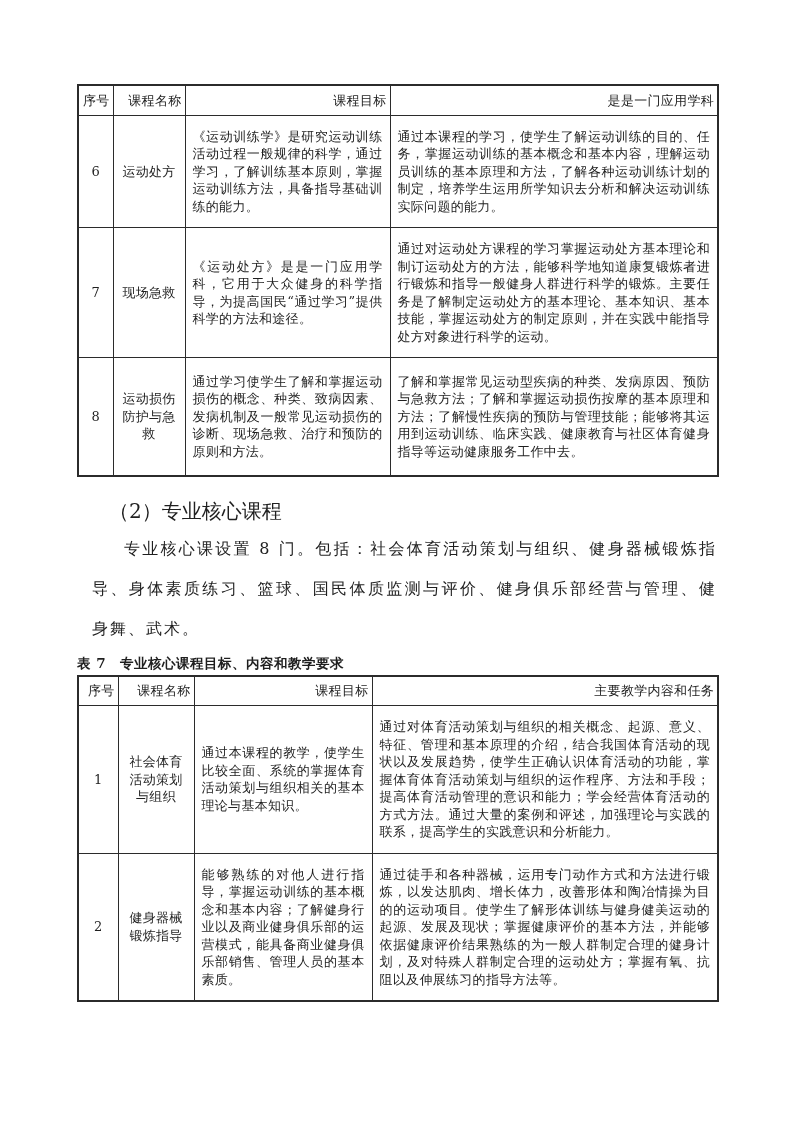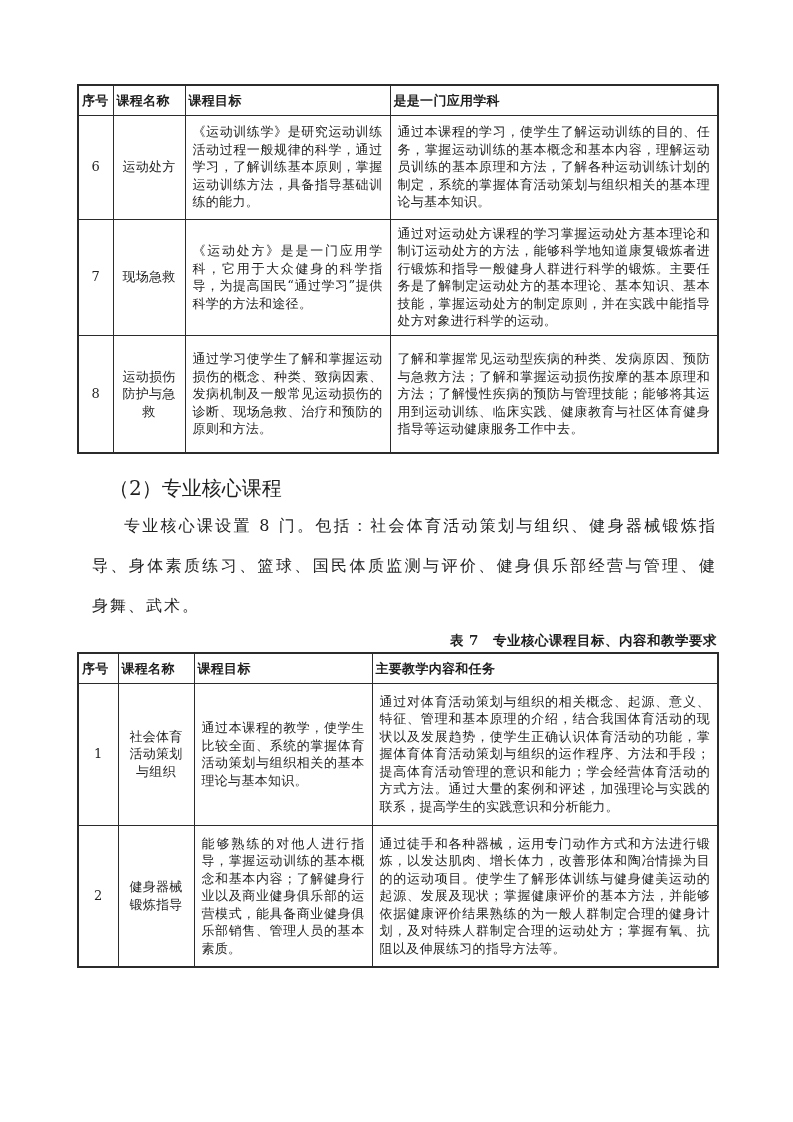--- a/index.html
+++ b/index.html
@@ -16,29 +16,29 @@
   table.tbl {
     border-collapse:collapse;
     table-layout:fixed;
     width:640px;
     border:2px solid #2b2b2b;
   }
   .tbl th, .tbl td {
     border:1px solid #2b2b2b;
     font-size:13px;
     line-height:17.5px;
-    padding:4px 7px;
+    padding:12px 7px;
     vertical-align:middle;
     letter-spacing:0.3px;
     box-sizing:border-box;
     overflow:hidden;
   }
   .tbl th {
-    font-weight:bold;
-    text-align:left;
+    font-weight:normal;
+    text-align:right;
     height:30px;
     padding:2px 3px;
     margin-top:29px;
   }
   .c-no   { text-align:center; }
   .c-name { text-align:center; padding:4px 6px; }
   .c-goal, .c-content {
     text-align:justify;
     text-justify:inter-ideograph;
   }
@@ -59,21 +59,21 @@
     line-height:40px;
     text-indent:32px;
     text-align:justify;
     text-justify:inter-ideograph;
     letter-spacing:2px;
   }
   .caption {
     margin:4px 0 2px 0;
     font-size:13.5px;
     font-weight:bold;
-    text-align:right;
+    text-align:left;
     line-height:20px;
     letter-spacing:0.5px;
   }
 </style>
 </head>
 <body>
 
 <div class="page">
 
   <table class="tbl tbl1">
@@ -89,21 +89,21 @@
         <th>课程名称</th>
         <th>课程目标</th>
         <th>是是一门应用学科</th>
       </tr>
     </thead>
     <tbody>
       <tr>
         <td class="c-no">6</td>
         <td class="c-name">运动处方</td>
         <td class="c-goal">《运动训练学》是研究运动训练活动过程一般规律的科学，通过学习，了解训练基本原则，掌握运动训练方法，具备指导基础训练的能力。</td>
-        <td class="c-content">通过本课程的学习，使学生了解运动训练的目的、任务，掌握运动训练的基本概念和基本内容，理解运动员训练的基本原理和方法，了解各种运动训练计划的制定，系统的掌握体育活动策划与组织相关的基本理论与基本知识。</td>
+        <td class="c-content">通过本课程的学习，使学生了解运动训练的目的、任务，掌握运动训练的基本概念和基本内容，理解运动员训练的基本原理和方法，了解各种运动训练计划的制定，培养学生运用所学知识去分析和解决运动训练实际问题的能力。</td>
       </tr>
       <tr>
         <td class="c-no">7</td>
         <td class="c-name">现场急救</td>
         <td class="c-goal">《运动处方》是是一门应用学科，它用于大众健身的科学指导，为提高国民“通过学习”提供科学的方法和途径。</td>
         <td class="c-content">通过对运动处方课程的学习掌握运动处方基本理论和制订运动处方的方法，能够科学地知道康复锻炼者进行锻炼和指导一般健身人群进行科学的锻炼。主要任务是了解制定运动处方的基本理论、基本知识、基本技能，掌握运动处方的制定原则，并在实践中能指导处方对象进行科学的运动。</td>
       </tr>
       <tr>
         <td class="c-no">8</td>
         <td class="c-name">运动损伤防护与急救</td>

